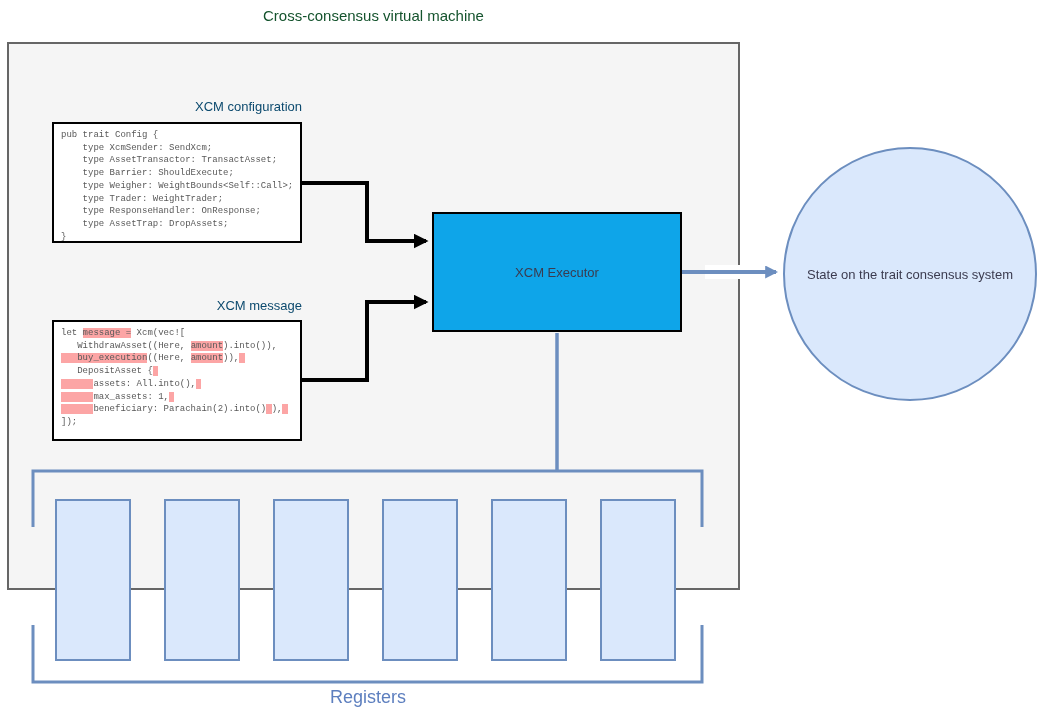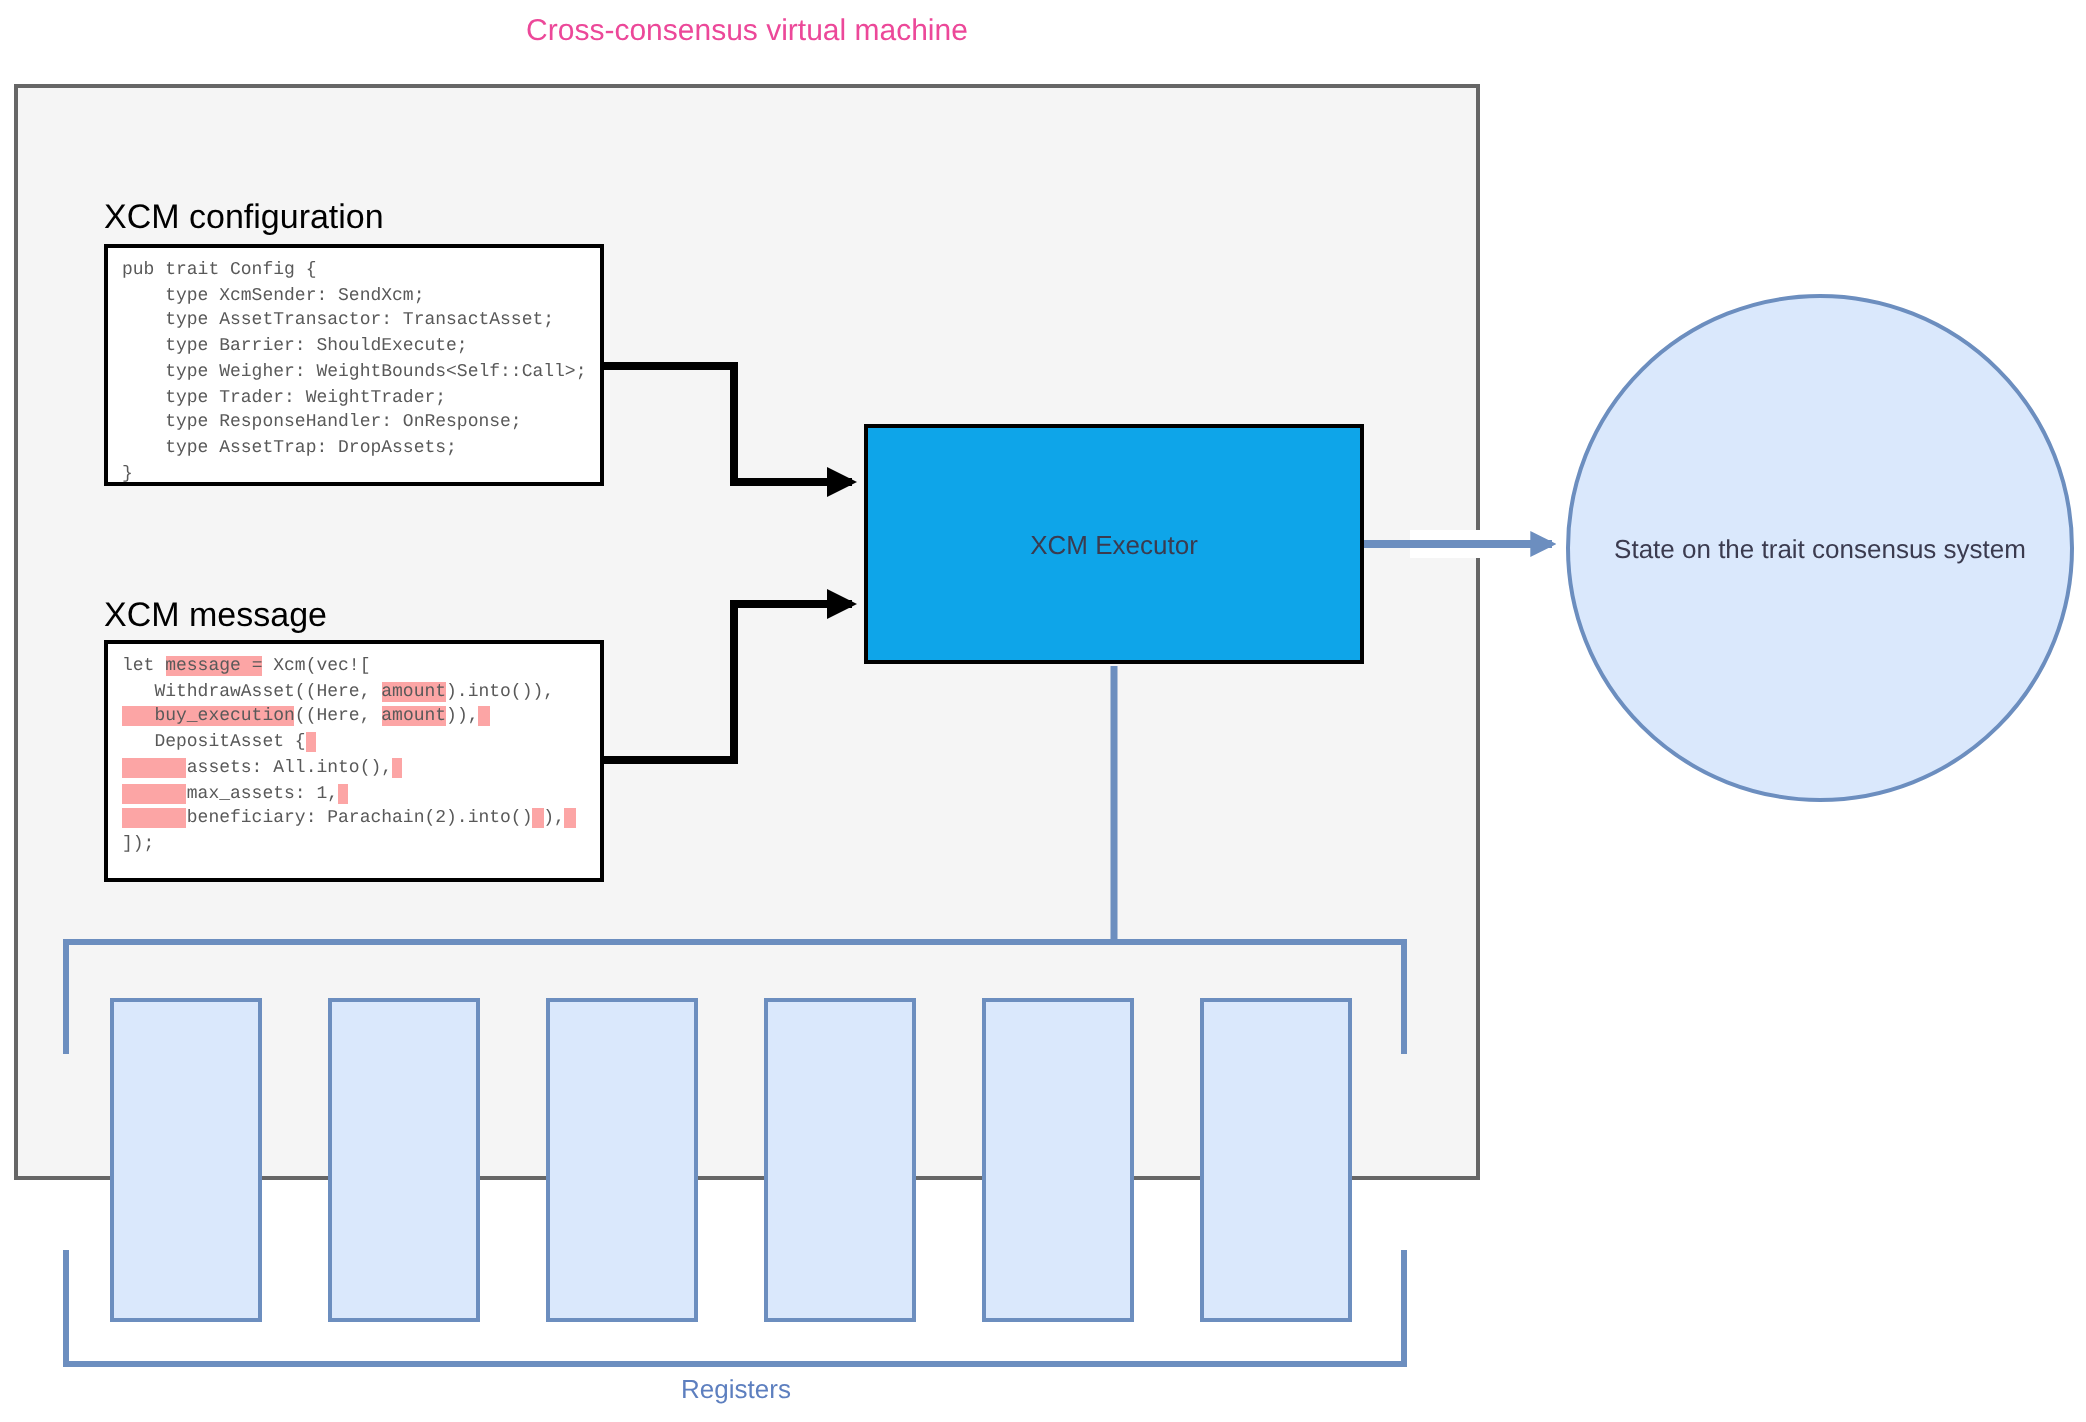--- a/index.html
+++ b/index.html
@@ -3,28 +3,28 @@
 <meta charset="utf-8">
 <style>
   html,body { margin:0; padding:0; background:#ffffff; }
   .canvas {
     position:relative; width:1043px; height:711px; background:#ffffff;
     font-family:"Liberation Sans", sans-serif; overflow:hidden;
   }
   .abs { position:absolute; }
   .diagram-title {
     left:7px; top:7px; width:733px; text-align:center;
-    font-size:15px; color:#ec4899;
+    font-size:15px; color:#14532d;
   }
   .vm-container {
     left:7px; top:42px; width:733px; height:548px;
     background:#f5f5f5; border:2px solid #666666; box-sizing:border-box;
   }
   .block-label {
-    width:250px; left:52px; text-align:left; font-size:17px; color:#000000;
+    width:250px; left:52px; text-align:right; font-size:13px; color:#0c4a6e;
   }
   .code-box {
     left:52px; width:250px; height:121px; background:#ffffff;
     border:2px solid #000000; box-sizing:border-box;
     color:#595959; font-family:"Liberation Mono", monospace;
     font-size:9px; line-height:12.7px; padding:5px 0 0 7px;
     white-space:pre; overflow:hidden;
   }
   .code-line { white-space:pre; }
   .hl { background:#fca5a5; }
@@ -39,21 +39,21 @@
     background:#dae8fc; border:2px solid #6c8ebf; box-sizing:border-box;
     display:flex; align-items:center; justify-content:center;
     text-align:center; font-size:13px; color:#3b3b4f; padding:0 22px;
   }
   .register {
     position:absolute; top:499px; width:76px; height:162px;
     background:#dae8fc; border:2px solid #6c8ebf; box-sizing:border-box;
   }
   .registers-label {
     left:33px; top:687px; width:670px; text-align:center;
-    font-size:13px; color:#5d7fbf;
+    font-size:18px; color:#5d7fbf;
   }
   .connector-layer { left:0; top:0; pointer-events:none; }
 </style>
 </head>
 <body>
 
 <div class="canvas">
 
   <div class="abs vm-container"></div>
 

